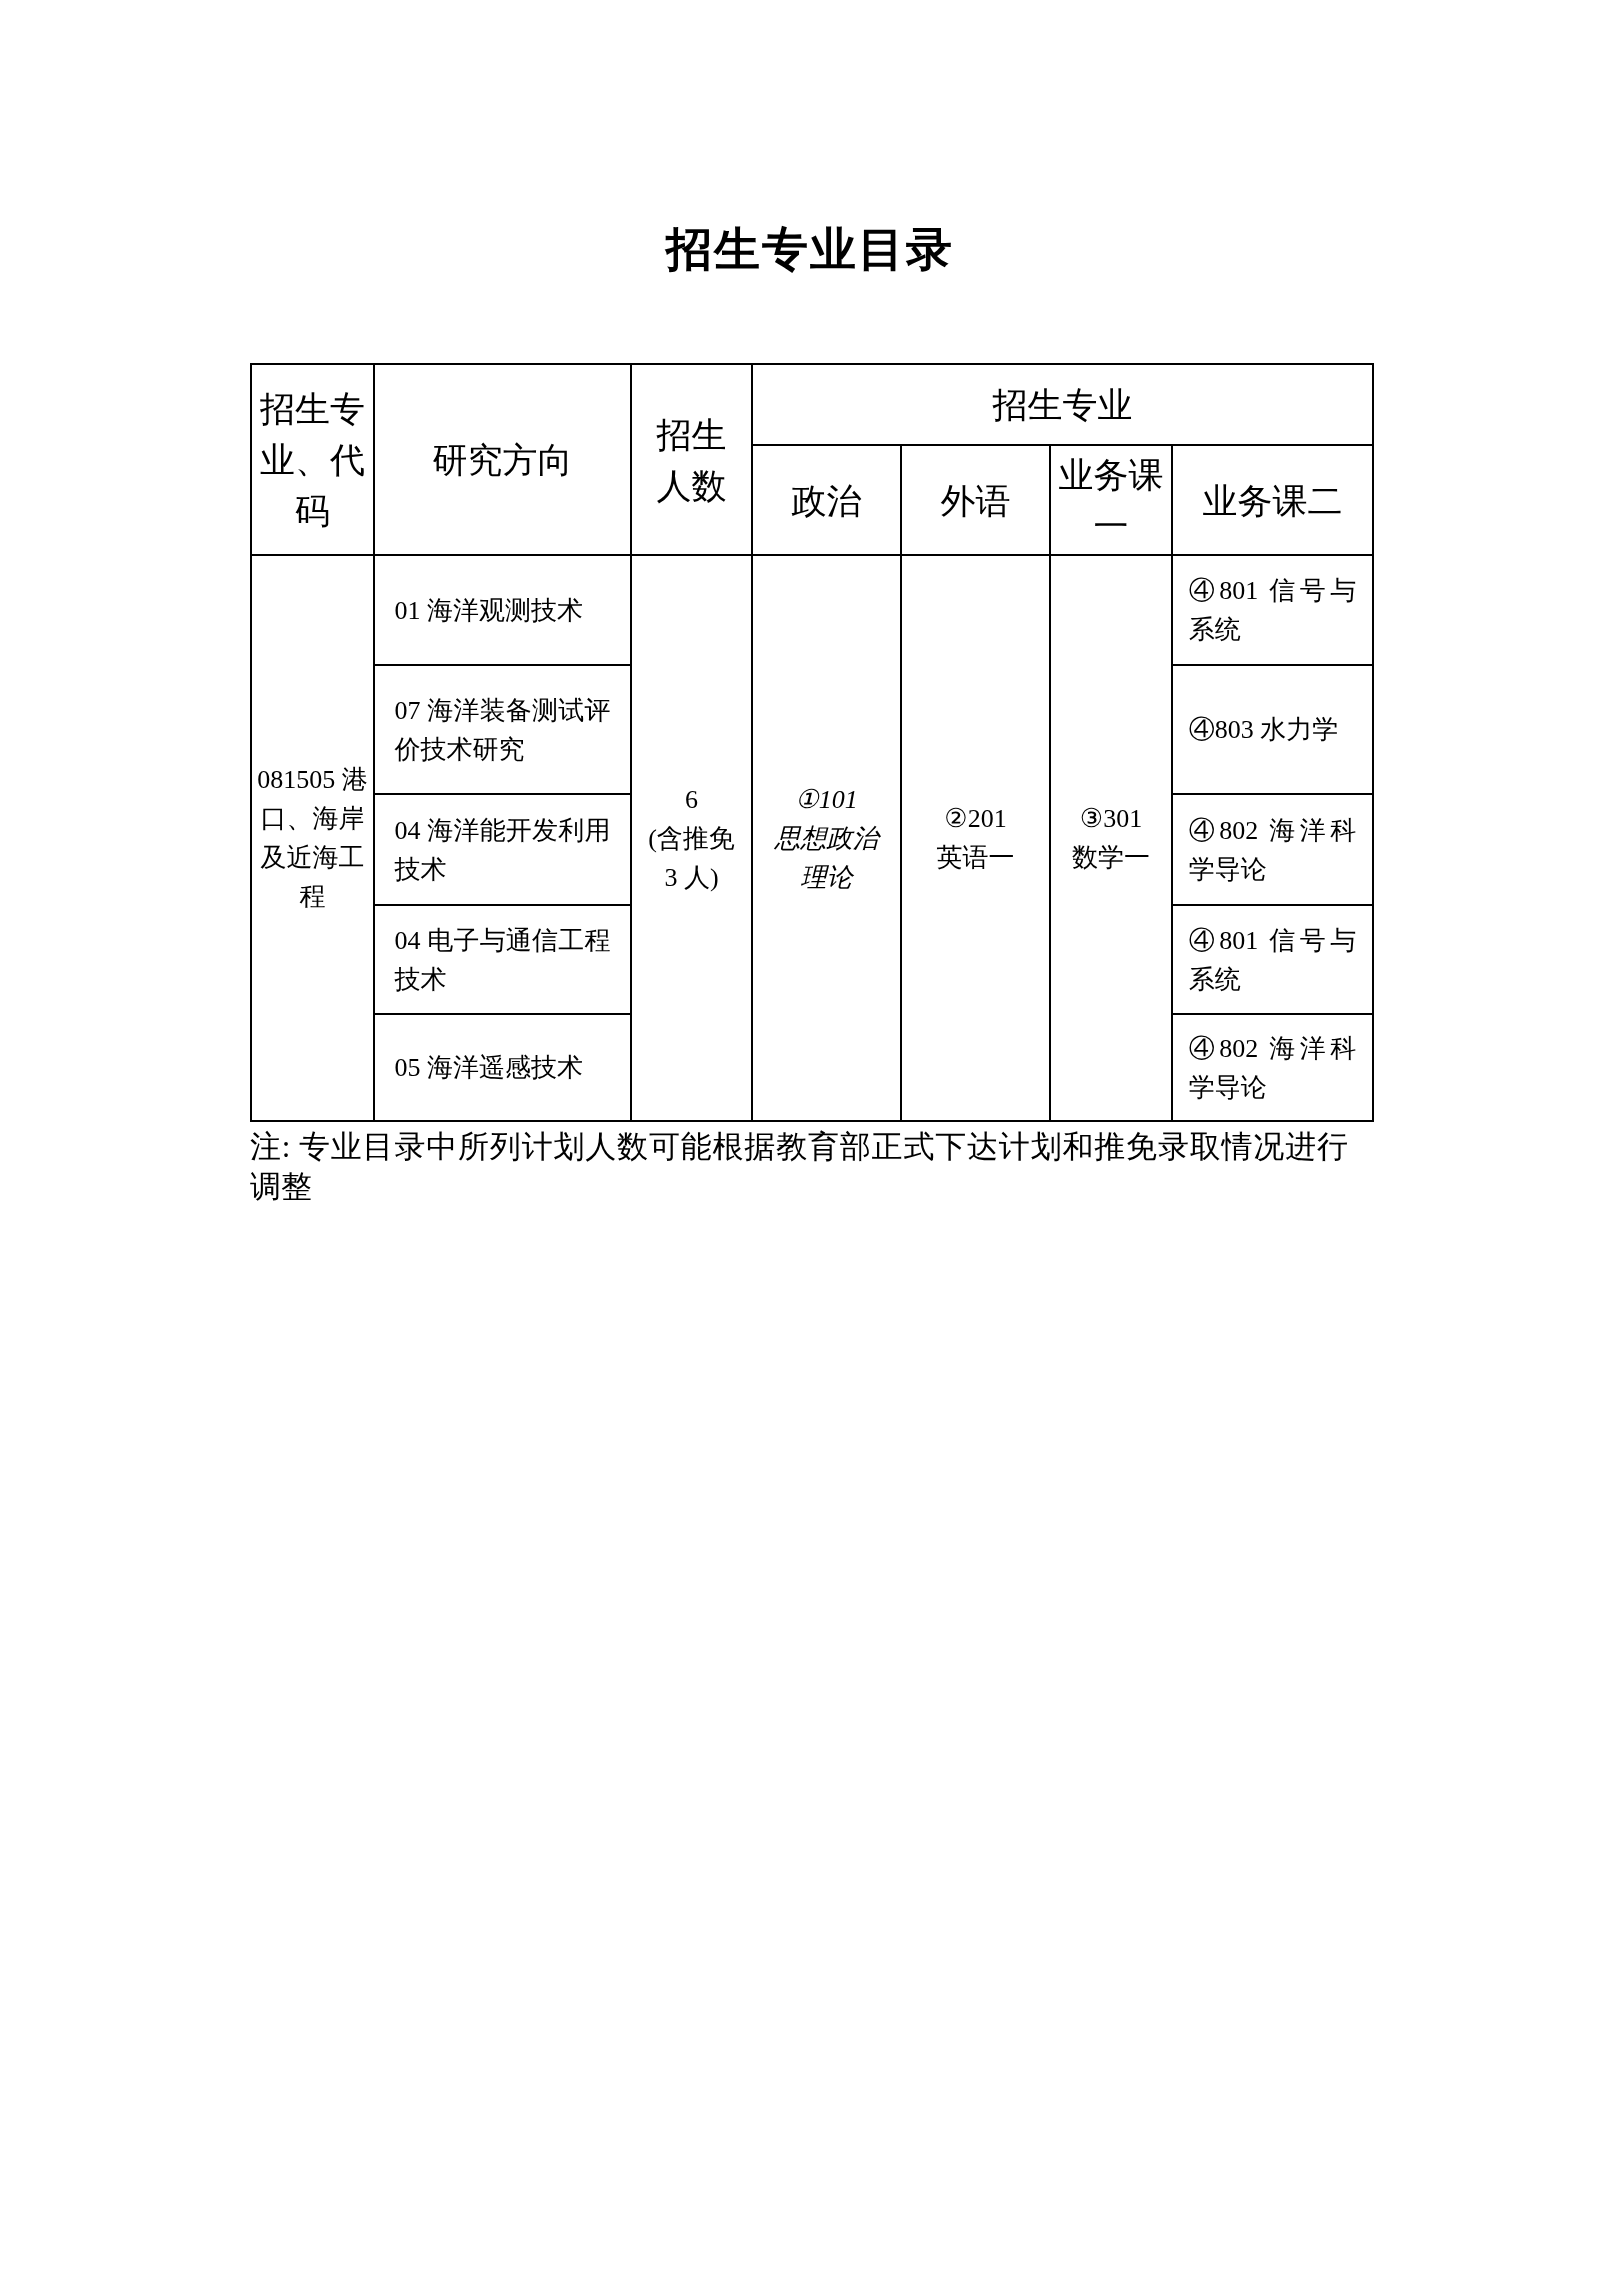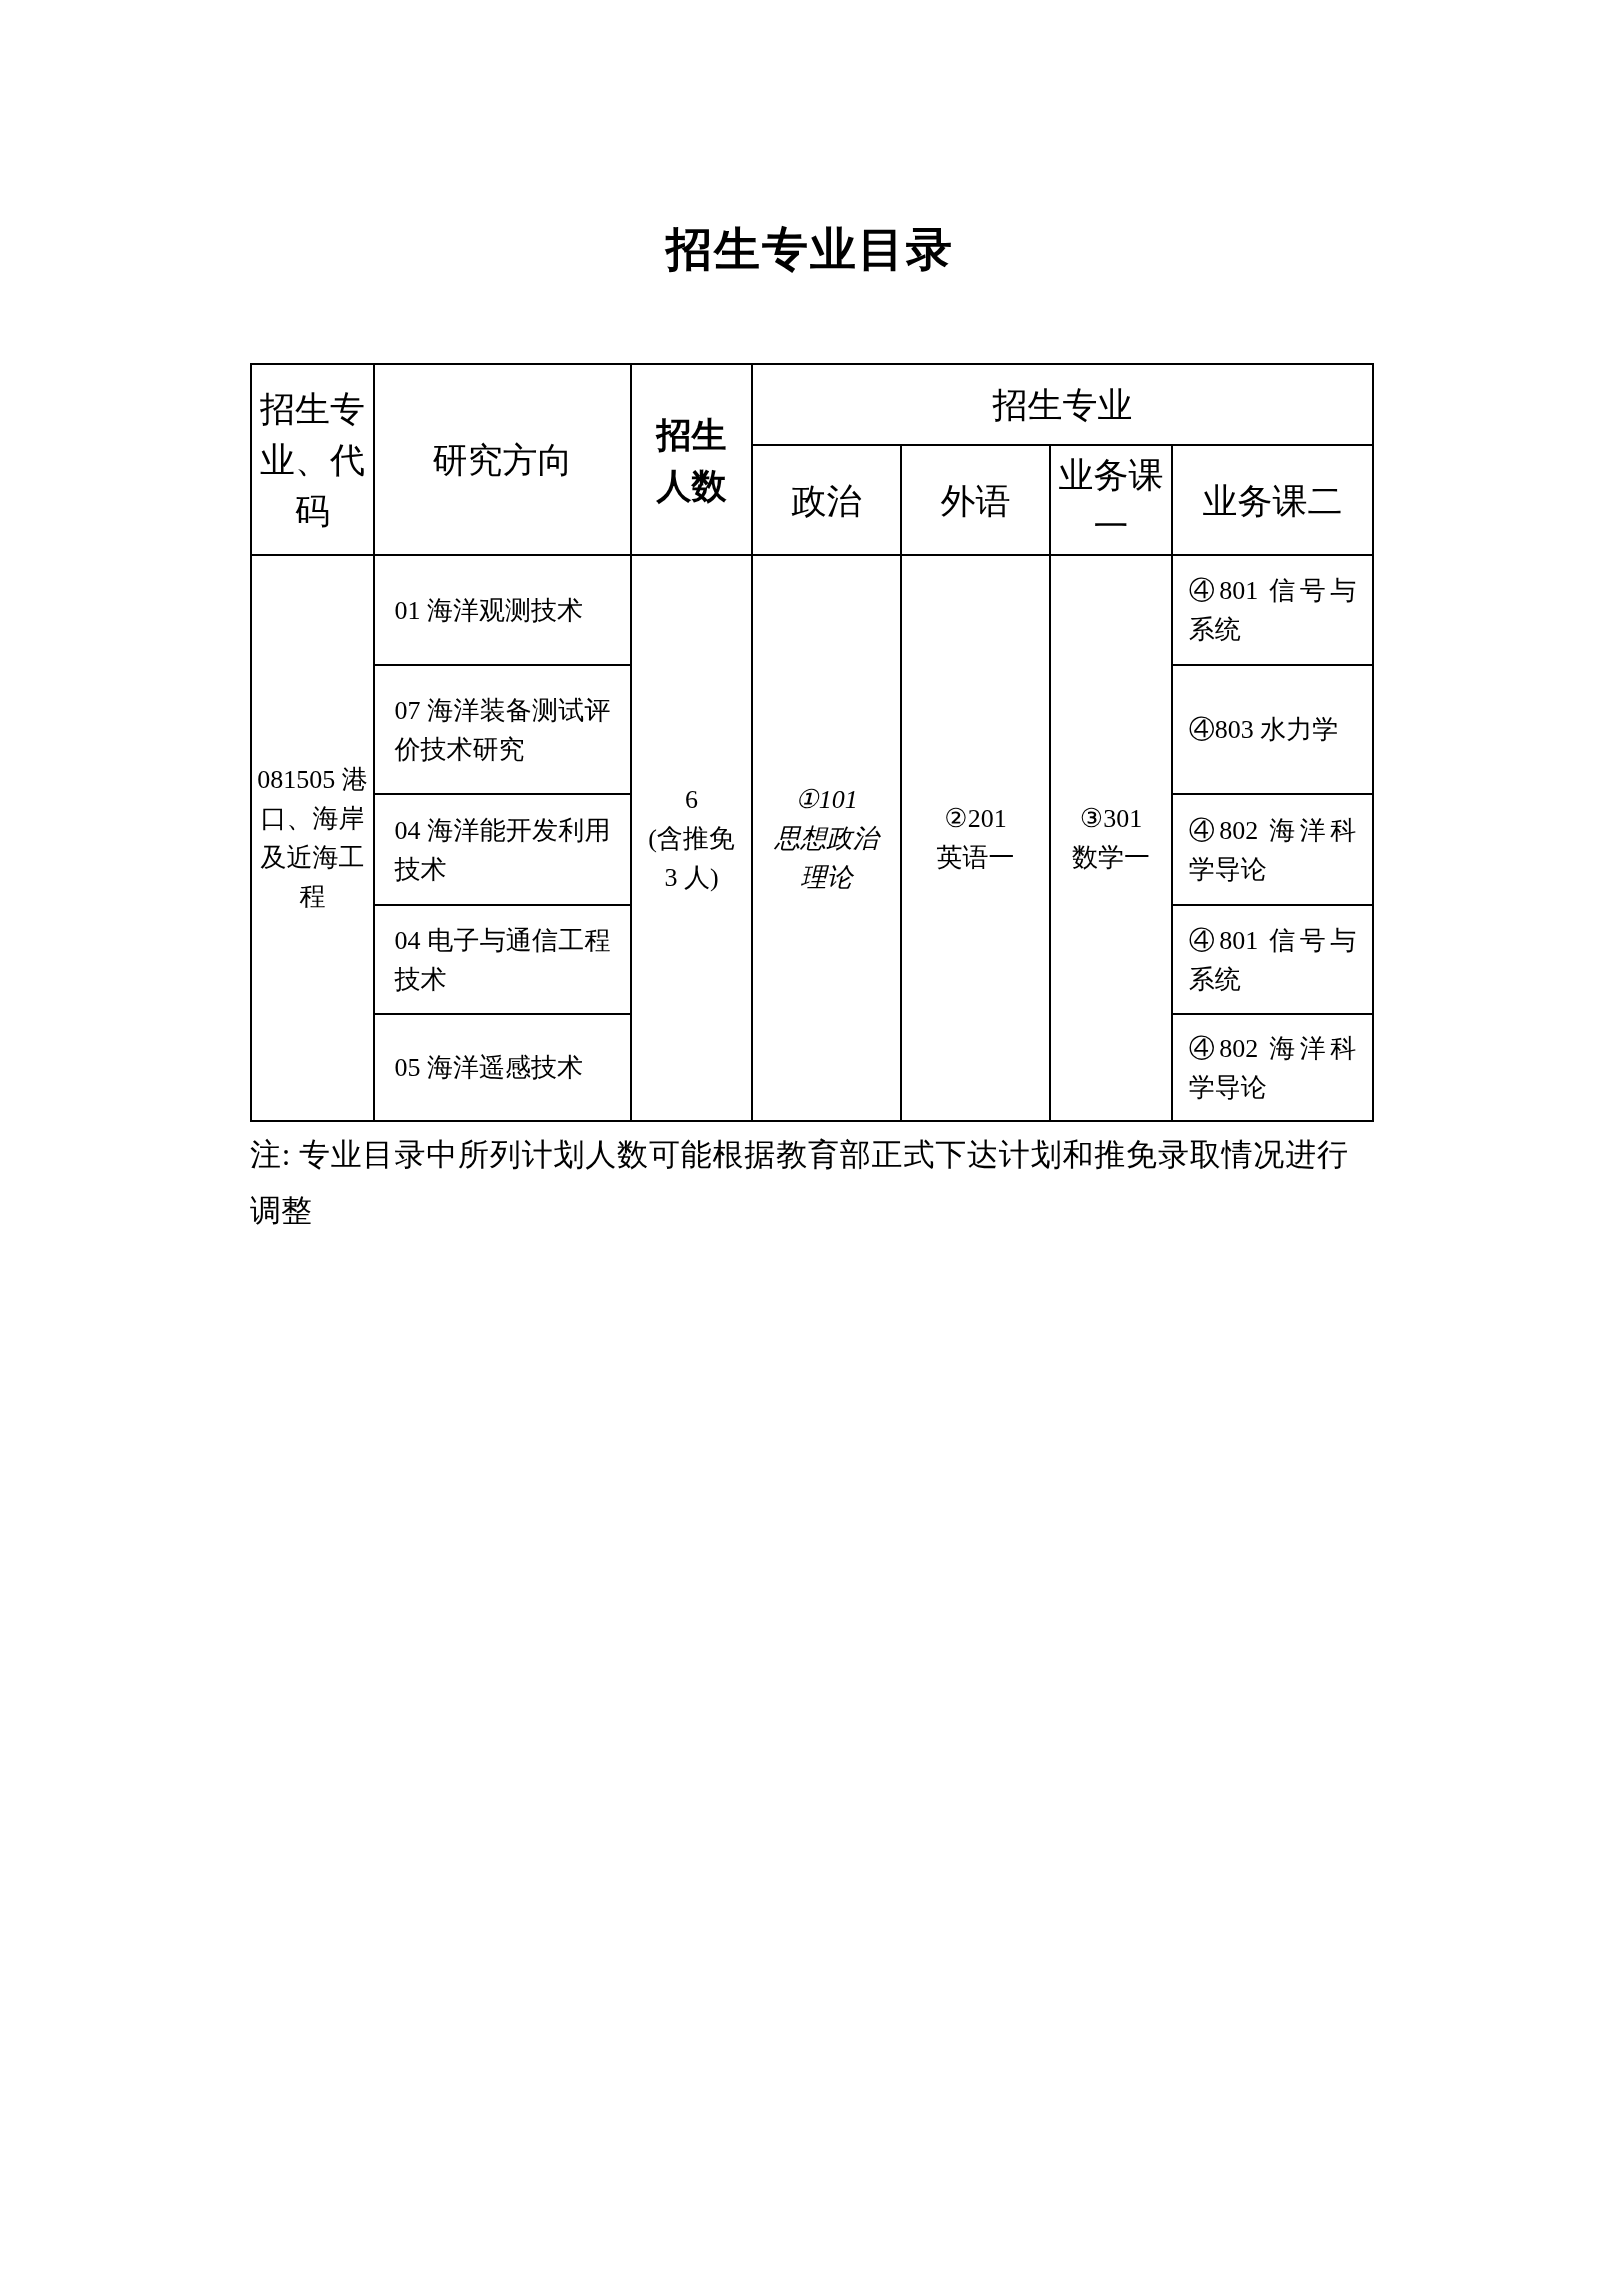--- a/index.html
+++ b/index.html
@@ -44,21 +44,20 @@
     font-weight: 500;
     font-size: 35px;
     line-height: 51px;
     text-align: center;
     vertical-align: middle;
     padding: 0 3.9px;
     white-space: normal;
   }
   .catalog-table th.quota-header {
     padding: 0 19px;
-    font-weight: bold;
   }
   .catalog-table td {
     font-size: 26px;
     line-height: 39px;
     vertical-align: middle;
   }
   td.cell-justify {
     text-align: justify;
     text-justify: inter-character;
     padding: 5.9px 19.6px;
@@ -76,21 +75,21 @@
   td.cell-quota    { padding: 5.9px 11.8px; }
   td.cell-politics { padding: 5.9px 17.6px; font-style: italic; }
   td.cell-foreign  { padding: 5.9px 7.8px; }
   td.cell-course1  { padding: 5.9px 7.8px; }
   .footnote {
     position: absolute;
     top: 1127px;
     left: 250px;
     width: 1098px;
     font-size: 31px;
-    line-height: 56px;
+    line-height: 40px;
     text-align: justify;
     text-justify: inter-character;
   }
 </style>
 </head>
 <body>
 
 <div class="page-title">招生专业目录</div>
 
 <table class="catalog-table">

